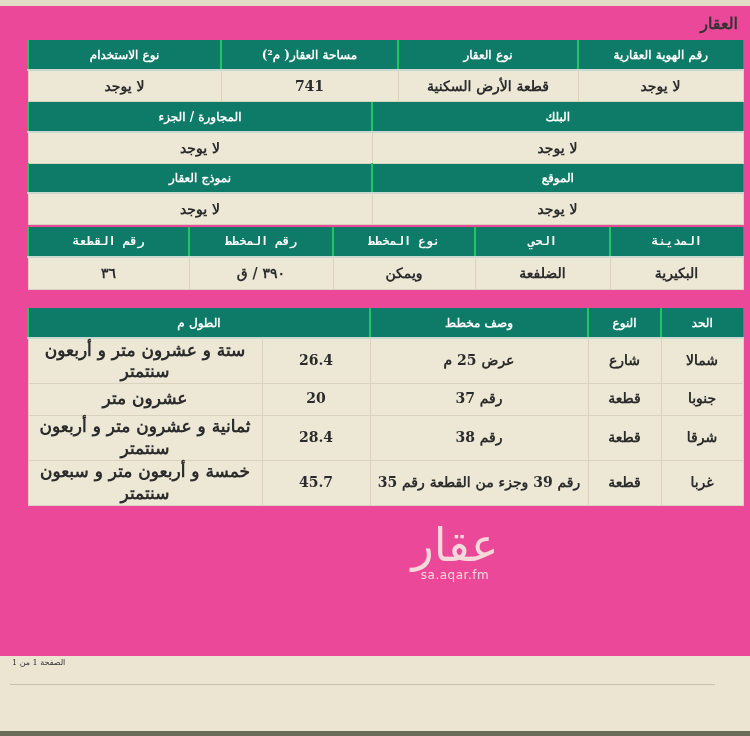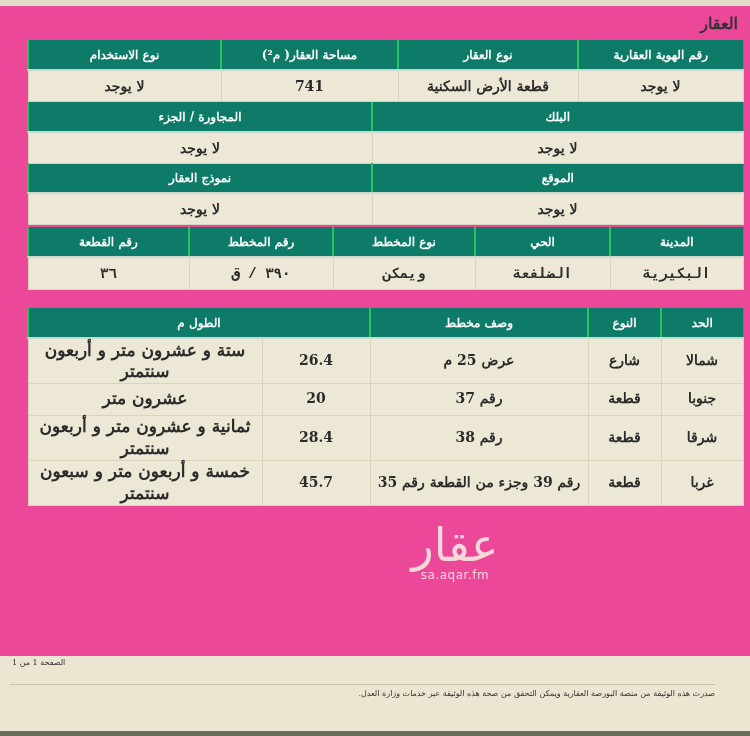--- a/index.html
+++ b/index.html
@@ -36,22 +36,22 @@
     table.grid td {
       background: #ede8d6; font-size: 14px; font-weight: bold;
       text-align: center; color: #2b2b2b;
       border: 1px solid #d9d2bc;
     }
     .t1 { left: 27px; top: 40px; width: 715px; }
     .t1 th, .t1 td { height: 31px; }
     .t2 { left: 27px; top: 102px; width: 715px; }
     .t2 th, .t2 td { height: 31px; }
     .t3 { left: 27px; top: 227px; width: 715px; }
-    .t3 th { height: 31px; }
-    .t3 td { height: 32px; font-family: Liberation Mono, monospace; }
+    .t3 th { height: 31px; font-family: Liberation Mono, monospace; }
+    .t3 td { height: 32px; }
     .t4 { left: 27px; top: 308px; width: 715px; }
     .t4 th { height: 31px; margin-left: 41px; }
     .t4 td { height: 45px; line-height: 1.25; }
     .t4 td.short { height: 32px; }
     .t4 td.words { font-size: 17px; padding: 0 10px; }
     .watermark {
       position: absolute; left: 395px; top: 522px; width: 120px; height: 70px;
       direction: ltr; text-align: center;
       color: #f6f2e6; opacity: 0.85;
     }
@@ -201,17 +201,16 @@
     </tr>
   </tbody>
     </table>
 
   <div class="watermark">
     <div class="wm-logo">عقار</div>
     <div class="wm-url">sa.aqar.fm</div>
   </div>
 
   <div class="footer-line"></div>
-  <div class="footer-note">صدرت هذه الوثيقة من منصة البورصة العقارية ويمكن التحقق من صحة هذه الوثيقة عبر خدمات وزارة العدل.</div>
   <div class="footer-page">الصفحة 1 من 1</div>
 
   <div class="bottom-strip"></div>
 </div>
 
 </body></html>

